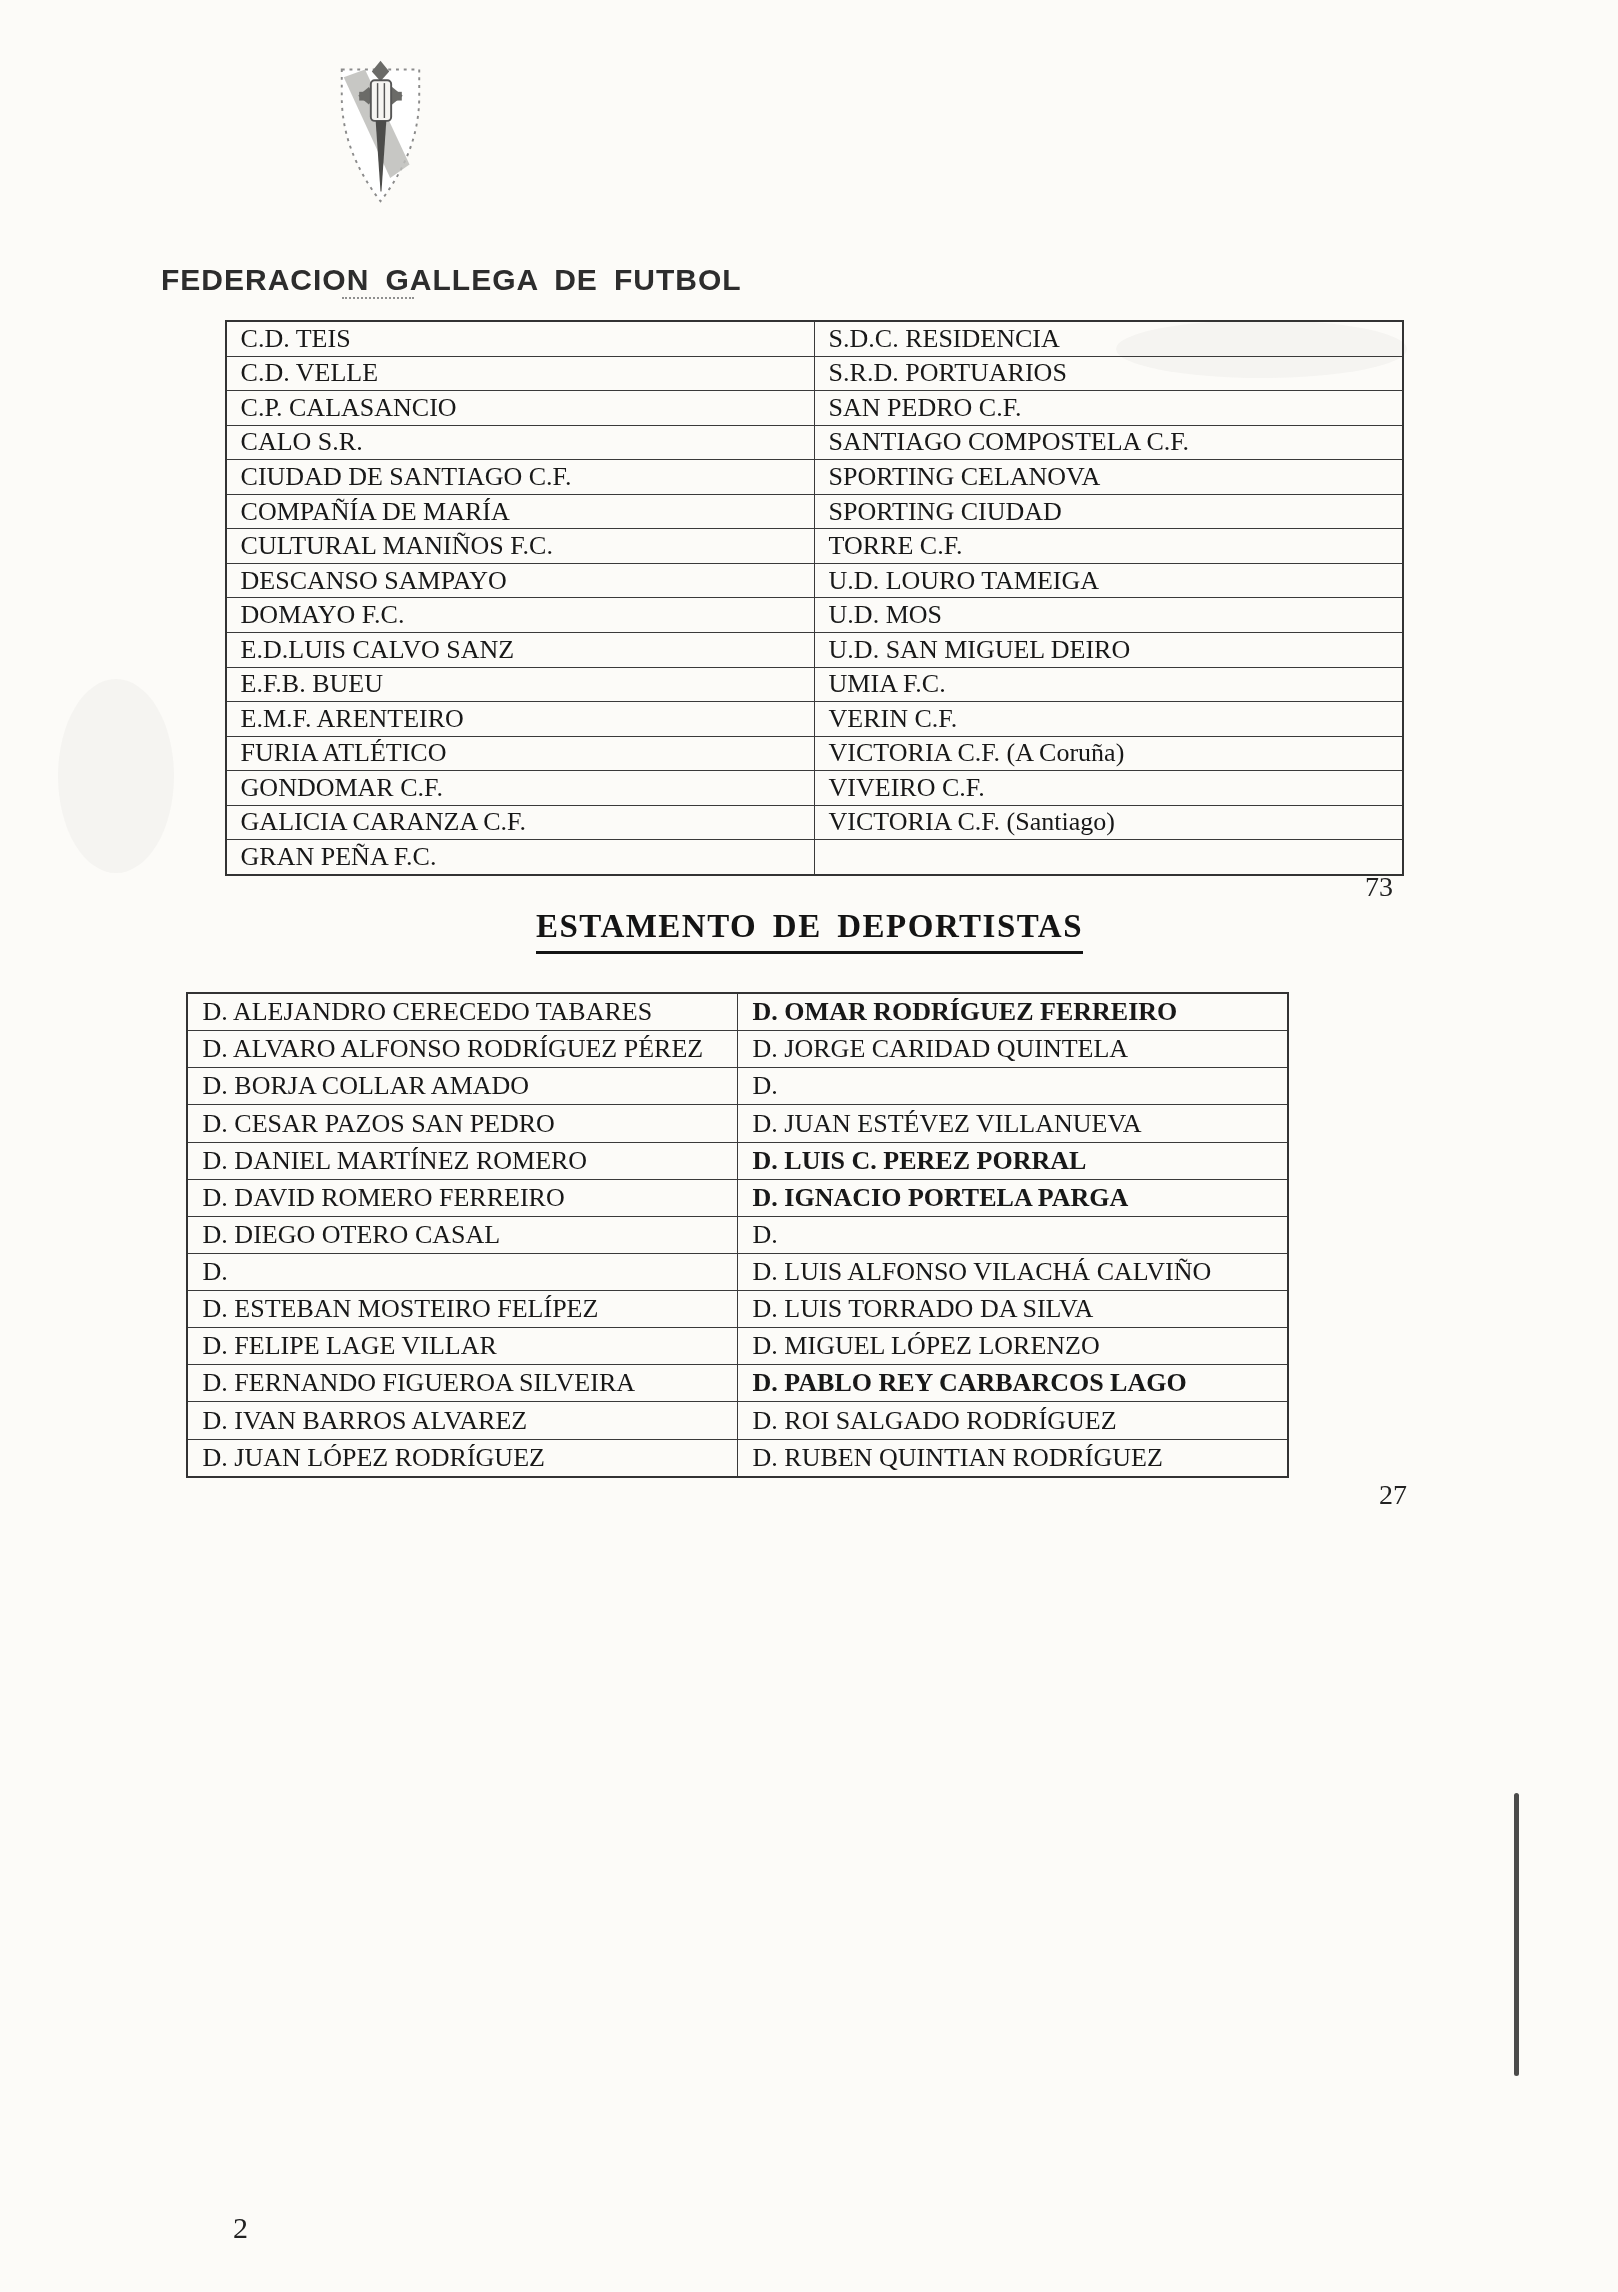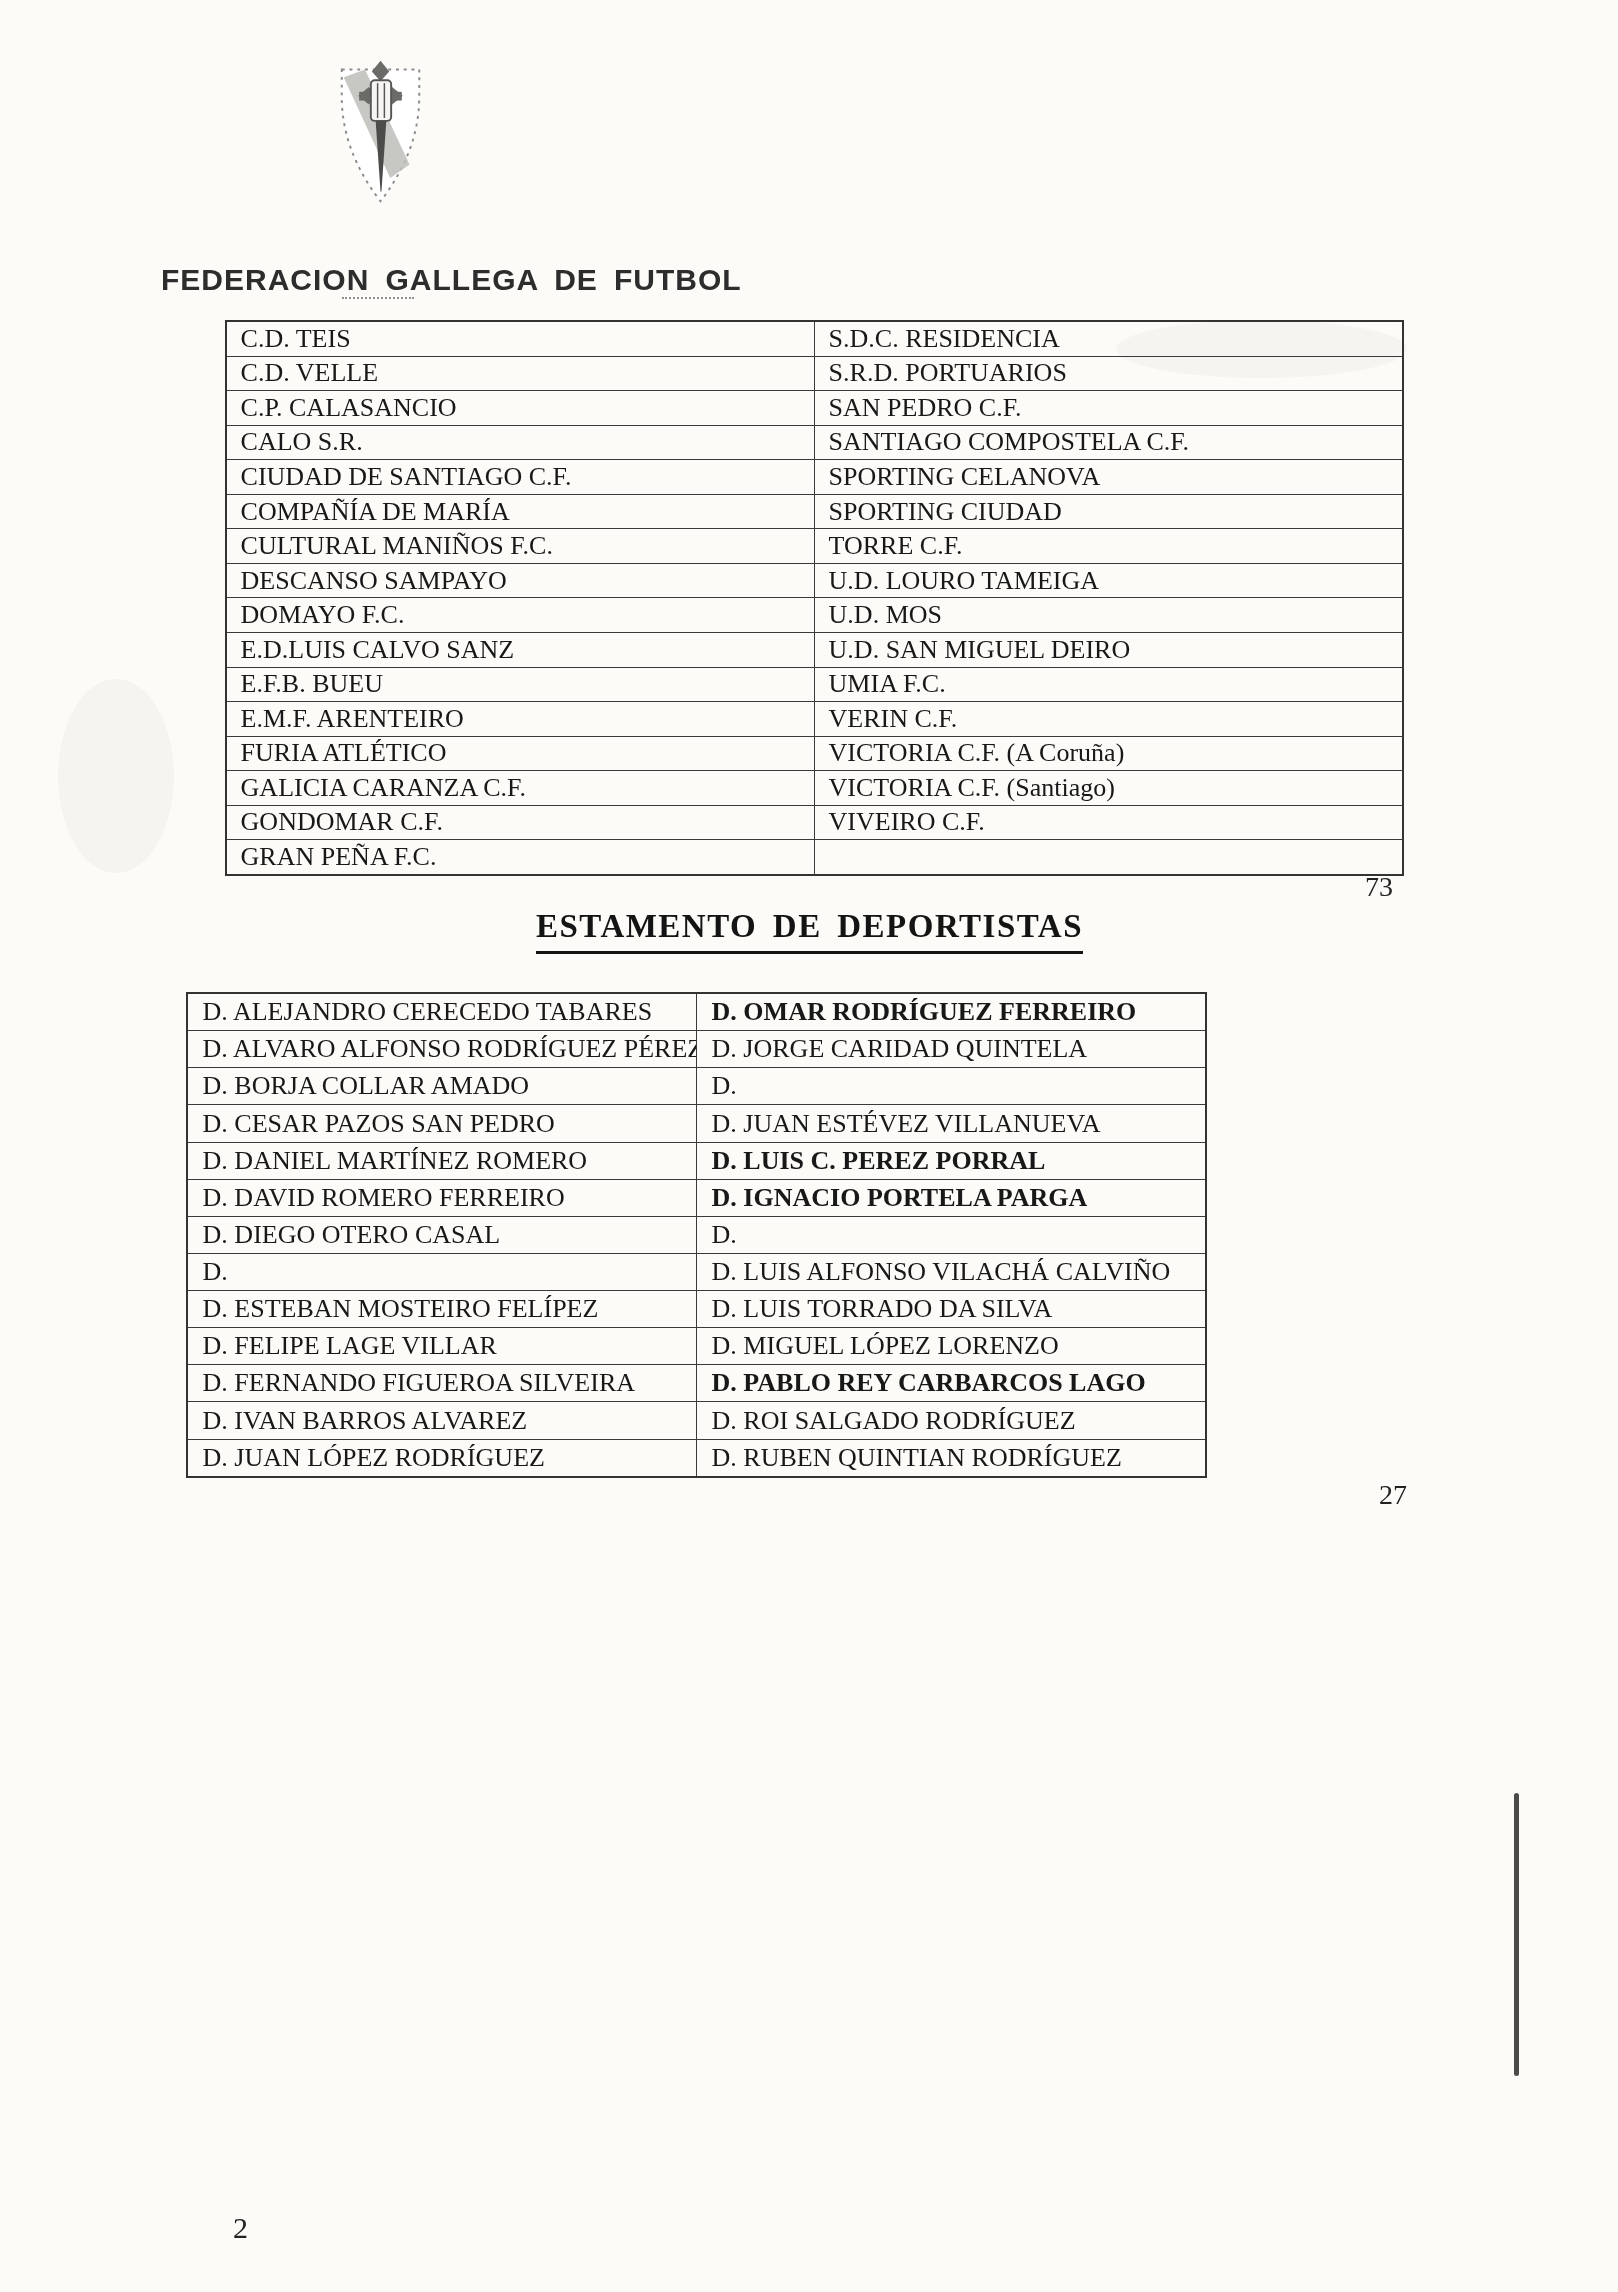--- a/index.html
+++ b/index.html
@@ -45,21 +45,21 @@
     color: #181818;
   }
   table.doc-table td {
     border: 1.9px solid #3a3a3a;
     padding: 0 5.8px 0 13.6px;
     vertical-align: middle;
     white-space: nowrap;
     overflow: hidden;
   }
   table.clubs { left: 225px; top: 320px; width: 1179px; height: 556px; border: 2.9px solid #333; }
-  table.athletes { left: 186px; top: 992px; width: 1021px; height: 486px; border: 2.9px solid #333; }
+  table.athletes { left: 186px; top: 992px; width: 1103px; height: 486px; border: 2.9px solid #333; }
   table.athletes td { padding-left: 14.6px; }
   .bold { font-weight: bold; }
 
   .count {
     position: absolute; width: 107px; text-align: right;
     font-size: 28px; color: #222;
   }
   .count-clubs { left: 1286px; top: 871px; }
   .count-athletes { left: 1300px; top: 1479px; }
 
@@ -178,26 +178,26 @@
       </tr>
         <tr>
         <td>E.M.F. ARENTEIRO</td>
         <td>VERIN C.F.</td>
       </tr>
         <tr>
         <td>FURIA ATLÉTICO</td>
         <td>VICTORIA C.F. (A Coruña)</td>
       </tr>
         <tr>
+        <td>GONDOMAR C.F.</td>
+        <td>VIVEIRO C.F.</td>
+      </tr>
+        <tr>
         <td>GALICIA CARANZA C.F.</td>
         <td>VICTORIA C.F. (Santiago)</td>
-      </tr>
-        <tr>
-        <td>GONDOMAR C.F.</td>
-        <td>VIVEIRO C.F.</td>
       </tr>
         <tr>
         <td>GRAN PEÑA F.C.</td>
         <td></td>
       </tr>
       </tbody>
   </table>
   <div class="count count-clubs">73</div>
 
   <h2 class="section-title"><span>ESTAMENTO DE DEPORTISTAS</span></h2>

